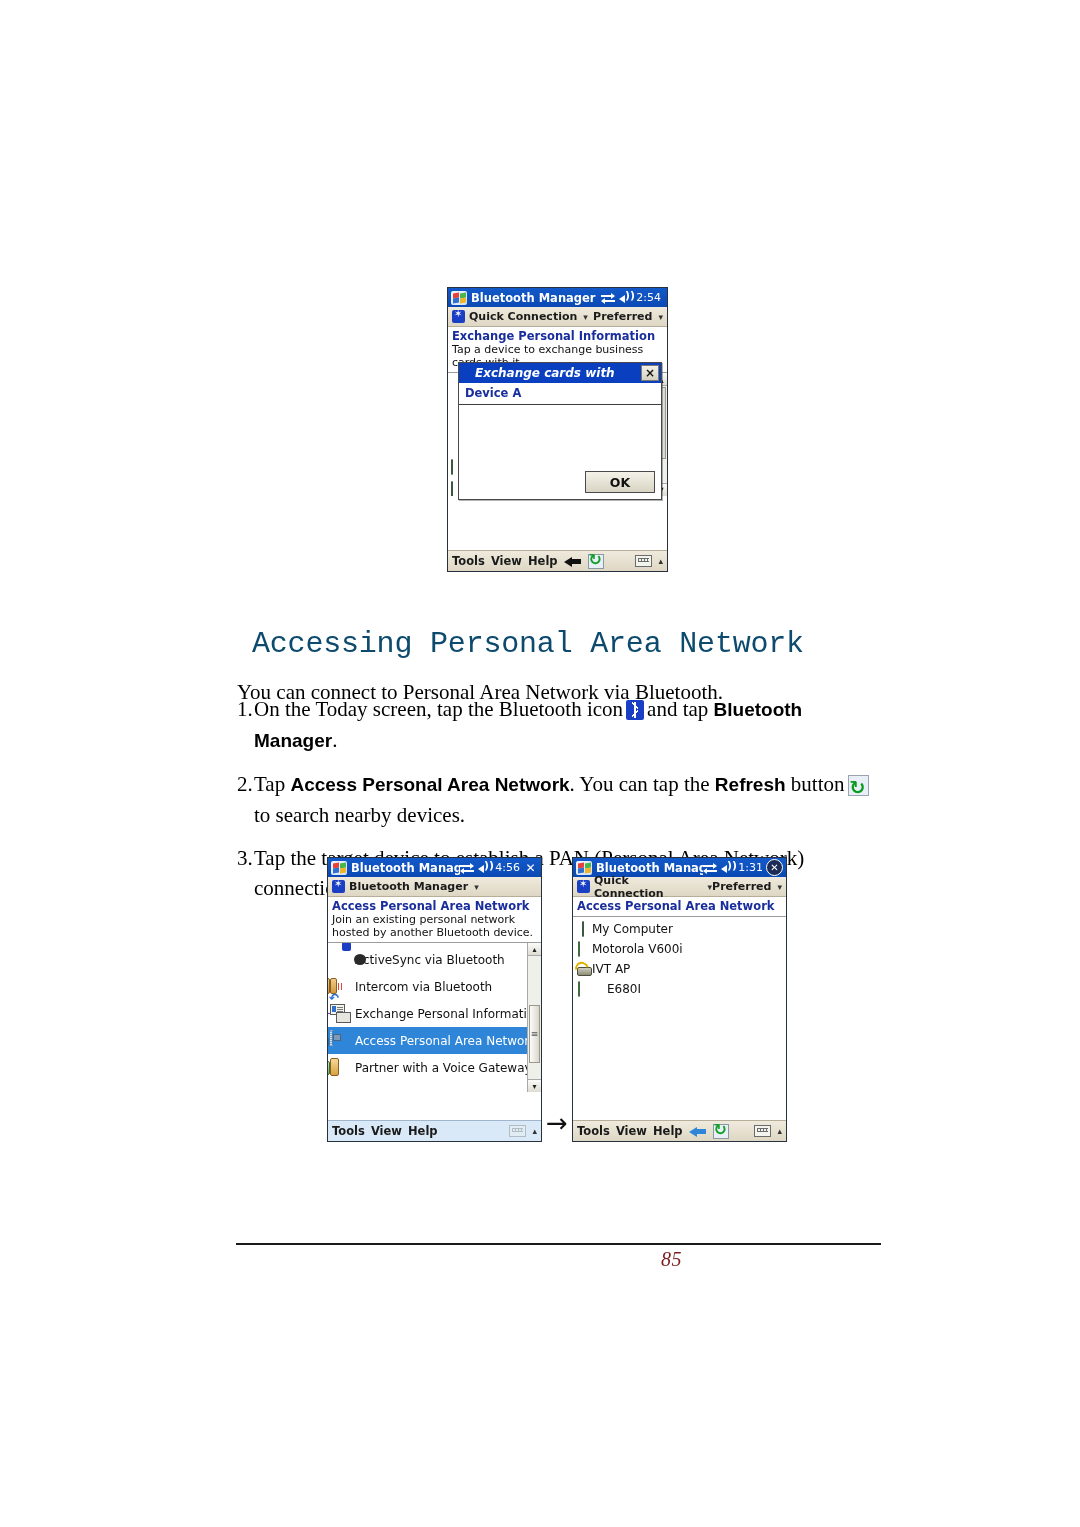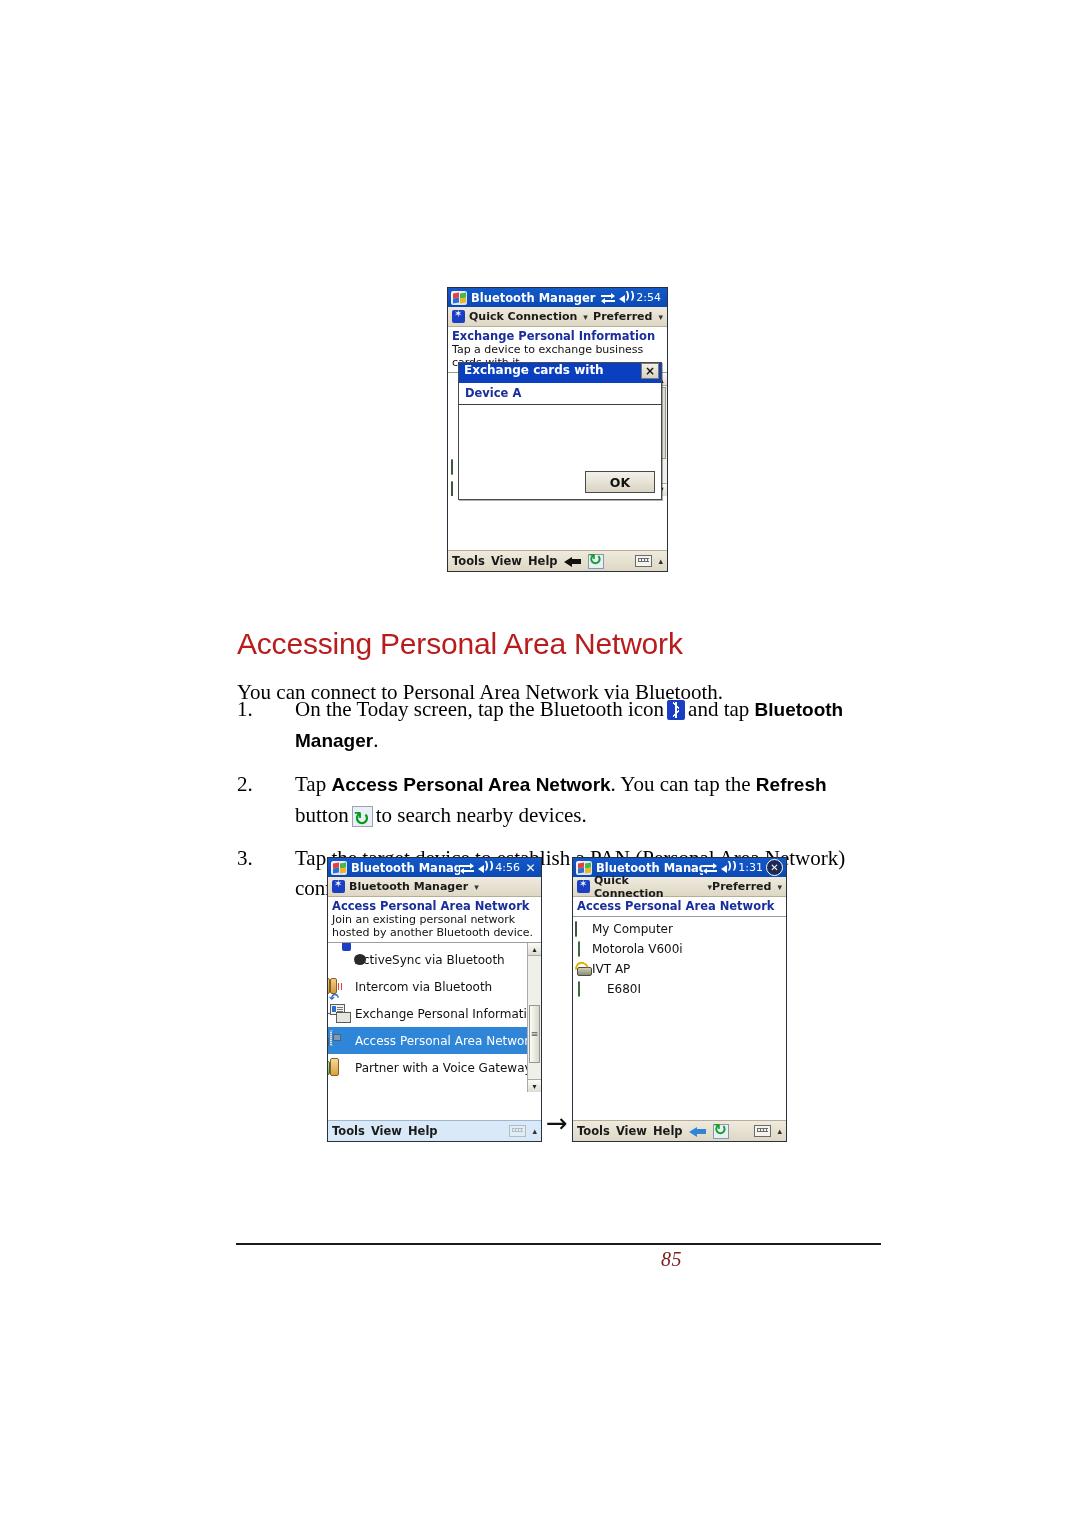--- a/index.html
+++ b/index.html
@@ -32,26 +32,26 @@
     font-family: "Liberation Serif", serif;
     font-style: italic;
     font-size: 20px;
     color: #7f1d1d;
     letter-spacing: .5px;
   }
 
   
   .heading {
     position: absolute;
-    left: 237px; top: 607px;
-    font-family: Liberation Sans, sans-serif;
+    left: 252px; top: 607px;
+    font-family: Liberation Mono, monospace;
     font-size: 30px;
     font-weight: 400;
     letter-spacing: -0.2px;
-    color: #b91c1c;
+    color: #0c4a6e;
     white-space: nowrap;
   }
   .intro {
     position: absolute;
     left: 237px; top: 656px;
     font-size: 21px;
     line-height: 30px;
     white-space: nowrap;
   }
   .steps {
@@ -67,21 +67,21 @@
     line-height: 30px;
   }
   .step .num {
     position: absolute;
     left: 0; top: 0;
     width: 30px;
     text-align: left;
   }
   .step .txt {
     display: block;
-    margin-left: 58px;
+    margin-left: 17px;
   }
   .b {
     font-family: "Liberation Sans", sans-serif;
     font-weight: bold;
     font-size: 19px;
   }
 
   
   .ico-bt-inline {
     display: inline-block;
@@ -342,23 +342,24 @@
     border: 1.5px solid #4a4a4a;
     box-sizing: border-box;
     box-shadow: 1px 1px 0 rgba(0,0,0,.3);
   }
   .dlg-title {
     height: 20px;
     background: #0a3fc0;
     color: #fff;
     font-size: 12px;
     font-weight: bold;
-    display: flex; align-items: flex-start;
-    padding-left: 5px;
-    box-sizing: border-box;
+    display: flex; align-items: center;
+    padding-left: 16px;
+    box-sizing: border-box;
+    font-style: italic;
   }
   .dlg-x {
     margin-left: auto;
     width: 18px; height: 16px;
     margin-right: 2px;
     background: linear-gradient(#f2f0e6,#d6d2c2);
     border: 1px solid #7d7a6c;
     color: #111; font-size: 12px; font-weight: bold;
     display:flex;align-items:center;justify-content:center;
     box-sizing: border-box;
@@ -755,21 +756,21 @@
       <span class="spacer"></span>
       <span>Preferred</span>
       <span class="caret">▾</span>
     </div>
 
     <div class="pda-header">
       <div class="hdr-title">Access Personal Area Network</div>
     </div>
 
     <div class="pda-list" style="height:169px;padding-top:2px;">
-      <div class="lrow" style="height:20px;">
+      <div class="lrow" style="height:20px;text-align:center;">
         <span class="gico small"><span class="ic-monitor" style="width:15px;height:13px;margin:1px 0;"></span></span>
         <span class="lbl" style="margin-left:2px;">My Computer</span>
       </div>
       <div class="lrow" style="height:20px;">
         <span class="gico small"><span class="ic-phone" style="margin:0 3px;"></span></span>
         <span class="lbl" style="margin-left:2px;">Motorola V600i</span>
       </div>
       <div class="lrow" style="height:20px;">
         <span class="gico small"><span class="ic-ap" style="width:15px;height:14px;margin:0;"></span></span>
         <span class="lbl" style="margin-left:2px;">IVT AP</span>

